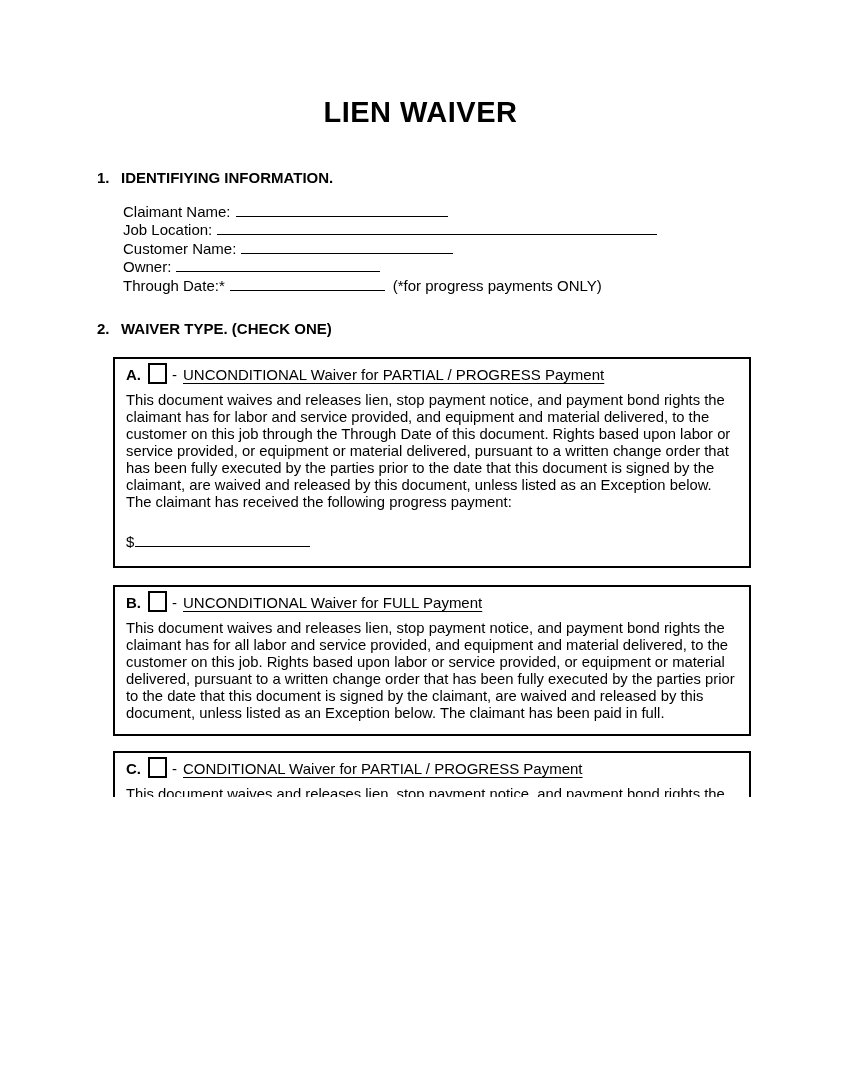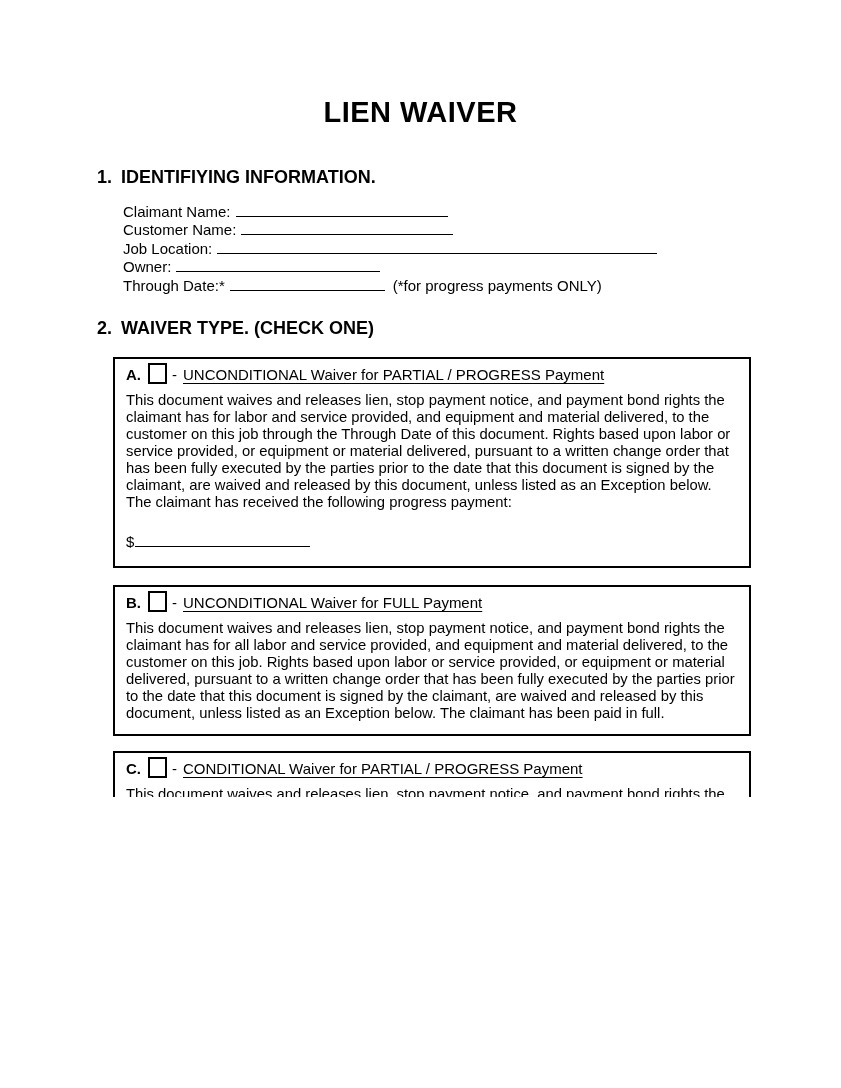--- a/index.html
+++ b/index.html
@@ -16,21 +16,21 @@
   .doc-title {
     margin-top: 98px;
     text-align: center;
     font-size: 29px;
     font-weight: bold;
     letter-spacing: 0.5px;
     line-height: 1;
   }
   .section-heading {
     margin: 42px 0 0 97px;
-    font-size: 18px;
+    font-size: 15px;
     font-weight: bold;
     line-height: 17px;
   }
   .section-heading .sec-num { display: inline-block; width: 24px; }
   .section-heading .sec-note { font-weight: bold; }
   .fields {
     margin: 17px 0 0 123px;
     font-size: 15px;
     line-height: 18.4px;
   }
@@ -119,24 +119,24 @@
 
   <div class="section-heading">
     <span class="sec-num">1.</span><span>IDENTIFIYING INFORMATION.</span>
   </div>
 
   <div class="fields">
     <div class="field-row">
       <span class="label">Claimant Name:</span><span class="blank u212"></span>
     </div>
     <div class="field-row">
-      <span class="label">Customer Name:</span><span class="blank u212"></span>
+      <span class="label">Job Location:</span><span class="blank u440"></span>
     </div>
     <div class="field-row">
-      <span class="label">Job Location:</span><span class="blank u440"></span>
+      <span class="label">Customer Name:</span><span class="blank u212"></span>
     </div>
     <div class="field-row">
       <span class="label">Owner:</span><span class="blank u204"></span>
     </div>
     <div class="field-row">
       <span class="label">Through Date:*</span><span class="blank u155"></span><span class="suffix">(*for progress payments ONLY)</span>
     </div>
   </div>
 
   <div class="section-heading sec2">

